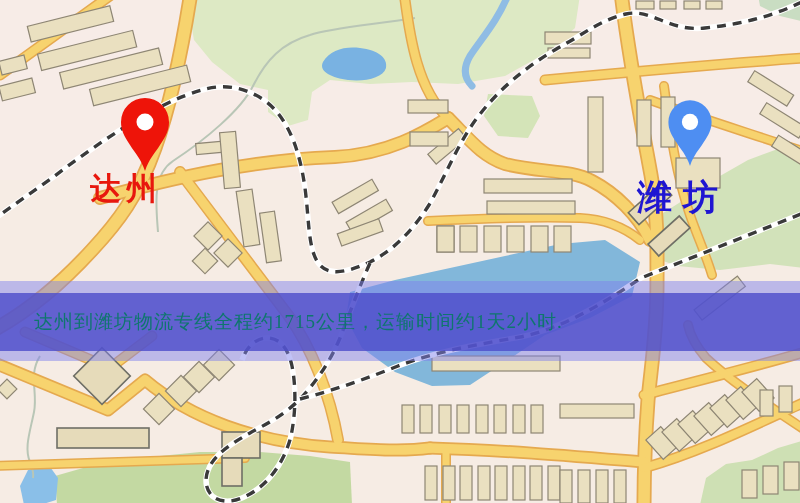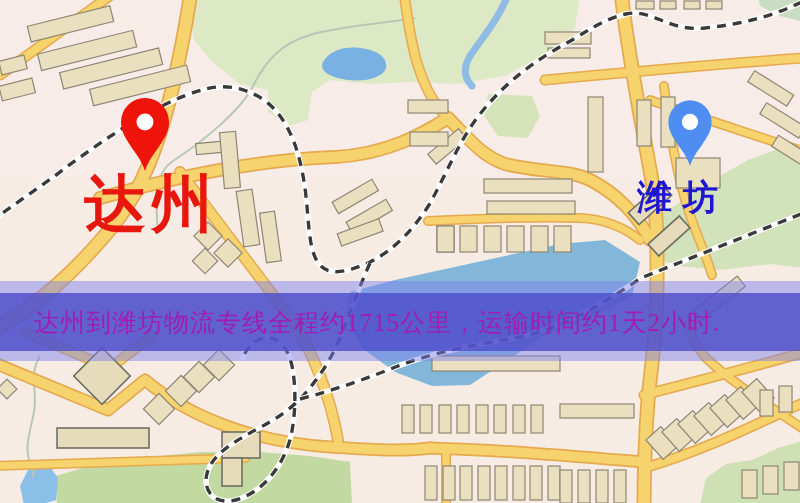--- a/index.html
+++ b/index.html
@@ -1,27 +1,27 @@
 <!DOCTYPE html>
 <html><head>
 <meta charset="utf-8">
 <style>
   html,body{margin:0;padding:0;background:#222;}
   #stage{position:relative;width:800px;height:503px;overflow:hidden;
          font-family:"Liberation Serif", serif;background:#f6ece4;}
   #map-svg{position:absolute;left:0;top:0;width:800px;height:503px;display:block;}
   .city-label{position:absolute;font-weight:600;line-height:1;white-space:nowrap;
               font-family:"Liberation Serif", serif;}
-  #origin-label{left:84px;top:173px;font-size:62px;letter-spacing:5px;color:#e8170d;}
+  #origin-label{left:90px;top:173px;font-size:31px;letter-spacing:5px;color:#e8170d;}
   #dest-label{left:637px;top:180px;font-size:35px;letter-spacing:11px;color:#1f16d2;}
   #banner-outer{position:absolute;left:0;top:281px;width:800px;height:80px;
                 background:rgba(125,128,236,0.48);}
   #banner-inner{position:absolute;left:0;top:12px;width:800px;height:58px;
                 background:rgba(78,78,202,0.82);display:flex;align-items:center;}
-  #banner-text{color:#a21caf;font-size:25px;padding-left:34px;letter-spacing:1px;
+  #banner-text{color:#0f766e;font-size:19px;padding-left:34px;letter-spacing:1px;
                font-family:"Liberation Serif", serif;white-space:nowrap;}
   .rc{fill:none;stroke:#e5a94f;stroke-linecap:round;stroke-linejoin:round;}
   .rf{fill:none;stroke:#f7d36e;stroke-linecap:round;stroke-linejoin:round;}
   .rail-w{fill:none;stroke:#ffffff;stroke-width:5.5;stroke-linecap:butt;}
   .rail-b{fill:none;stroke:#3a3a3a;stroke-width:3.4;stroke-dasharray:9 7;}
   .bld{fill:#eae0c0;stroke:#8e8674;stroke-width:1.2;}
   .bld2{fill:#e6dbba;stroke:#6f6f66;stroke-width:1.6;}
   .park{stroke:none;}
   .stream{fill:none;stroke:#b9c6b6;stroke-width:2;}
 </style>

